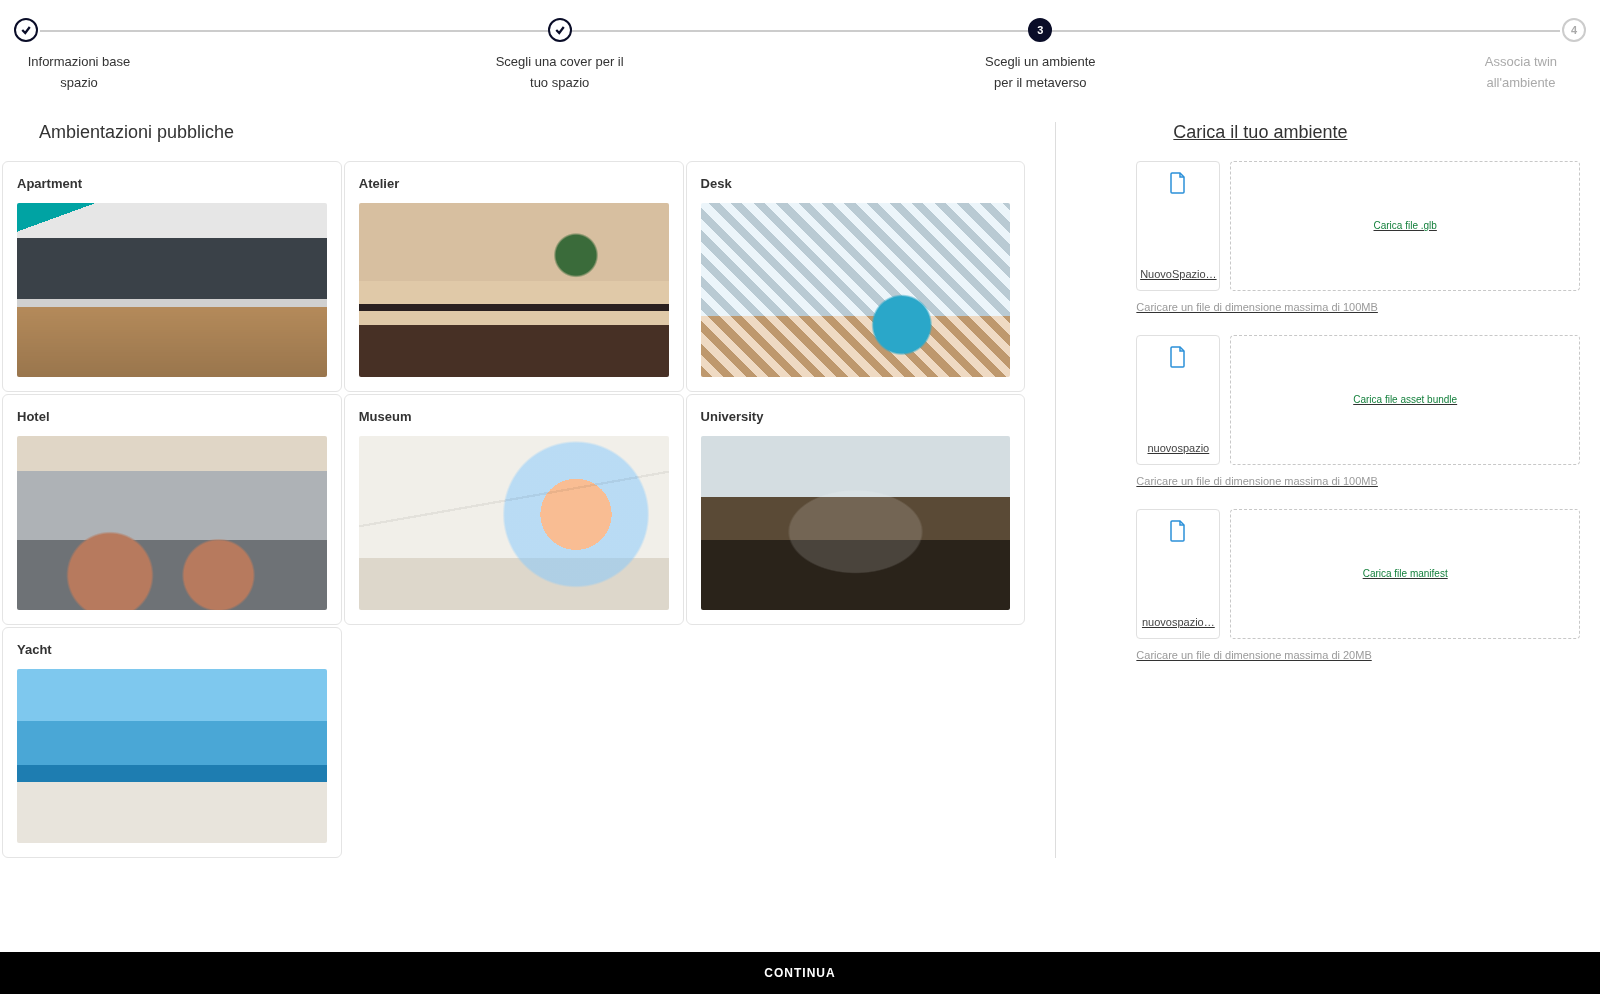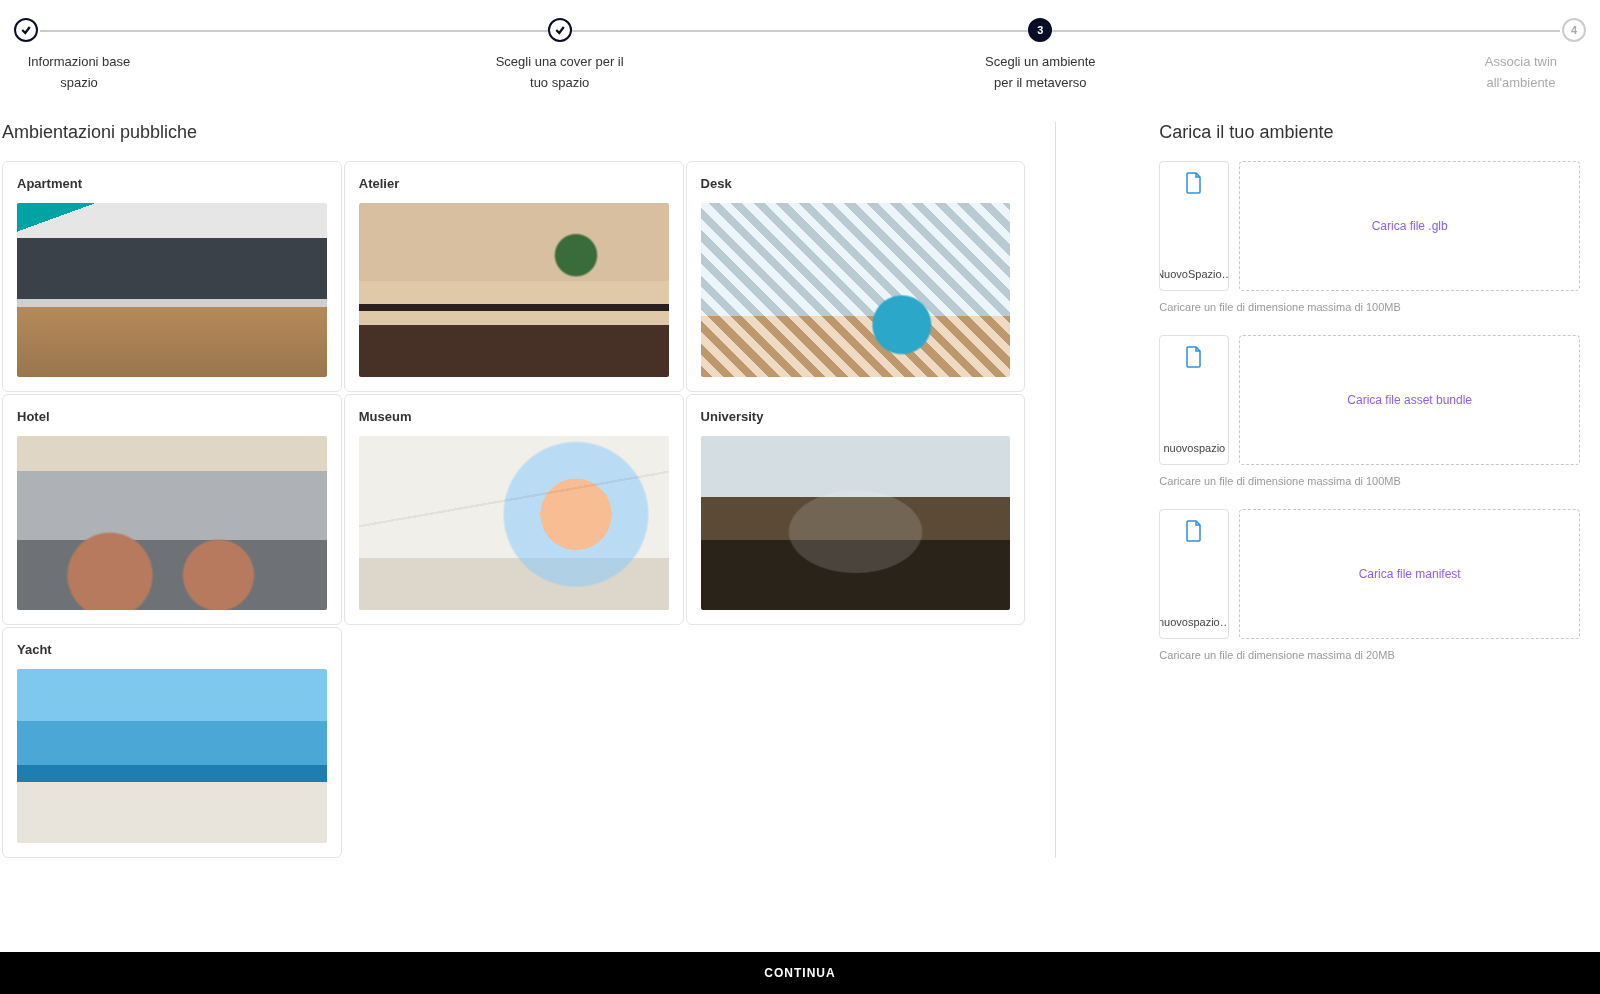--- a/index.html
+++ b/index.html
@@ -81,30 +81,32 @@
     display: flex;
     padding: 18px 2px 0 2px;
   }
   .left {
     flex: 0 0 66%;
     padding-right: 30px;
   }
   .right {
     flex: 1;
     border-left: 1px solid #ddd;
-    padding: 0 18px 0 103px;
+    padding: 0 18px 0 80px;
+    text-decoration: underline;
   }
   @media(max-width:1400px){
     .right{ padding-left:60px; }
   }
   .section-title {
     font-size: 18px;
     font-weight: 400;
     color: #333;
     margin-bottom: 18px;
+    margin-left: 37px;
   }
 
   
   .cards {
     display: grid;
     grid-template-columns: repeat(3, 1fr);
     gap: 2px;
   }
   .card {
     border: 1px solid #e4e4e4;
@@ -176,21 +178,21 @@
   }
 
   
   .upload-group { margin-bottom: 22px; }
   .upload-row {
     display: flex;
     gap: 10px;
     margin-bottom: 10px;
   }
   .upload-preview {
-    width: 70px;
+    width: 84px;
     height: 130px;
     border: 1px solid #e0e0e0;
     border-radius: 4px;
     display: flex;
     flex-direction: column;
     align-items: center;
     justify-content: space-between;
     padding: 10px 6px 10px 6px;
     font-size: 11px;
     color: #444;
@@ -202,22 +204,22 @@
     font-size: 18px;
   }
   .upload-drop {
     flex: 1;
     height: 130px;
     border: 1px dashed #c8c8c8;
     border-radius: 4px;
     display: flex;
     align-items: center;
     justify-content: center;
-    font-size: 12px;
-    color: #8b5cf6;
+    font-size: 10px;
+    color: #15803d;
     cursor: pointer;
   }
   .hint {
     font-size: 11px;
     color: #9a9a9a;
   }
 
   
   .footer {
     flex-shrink: 0;

